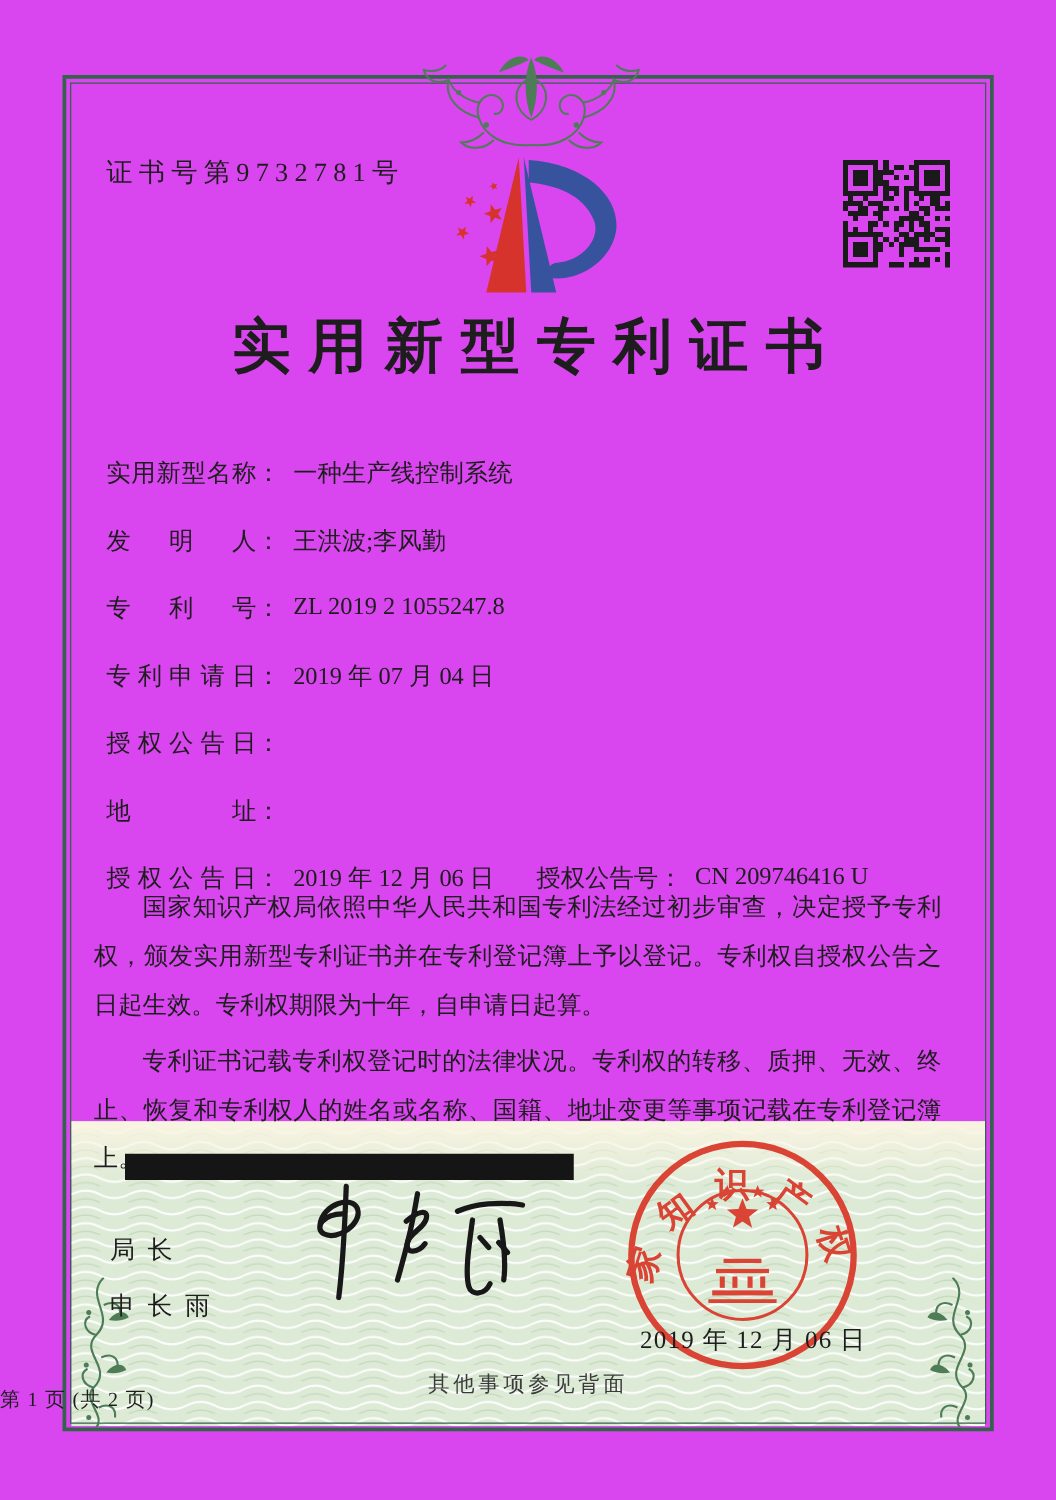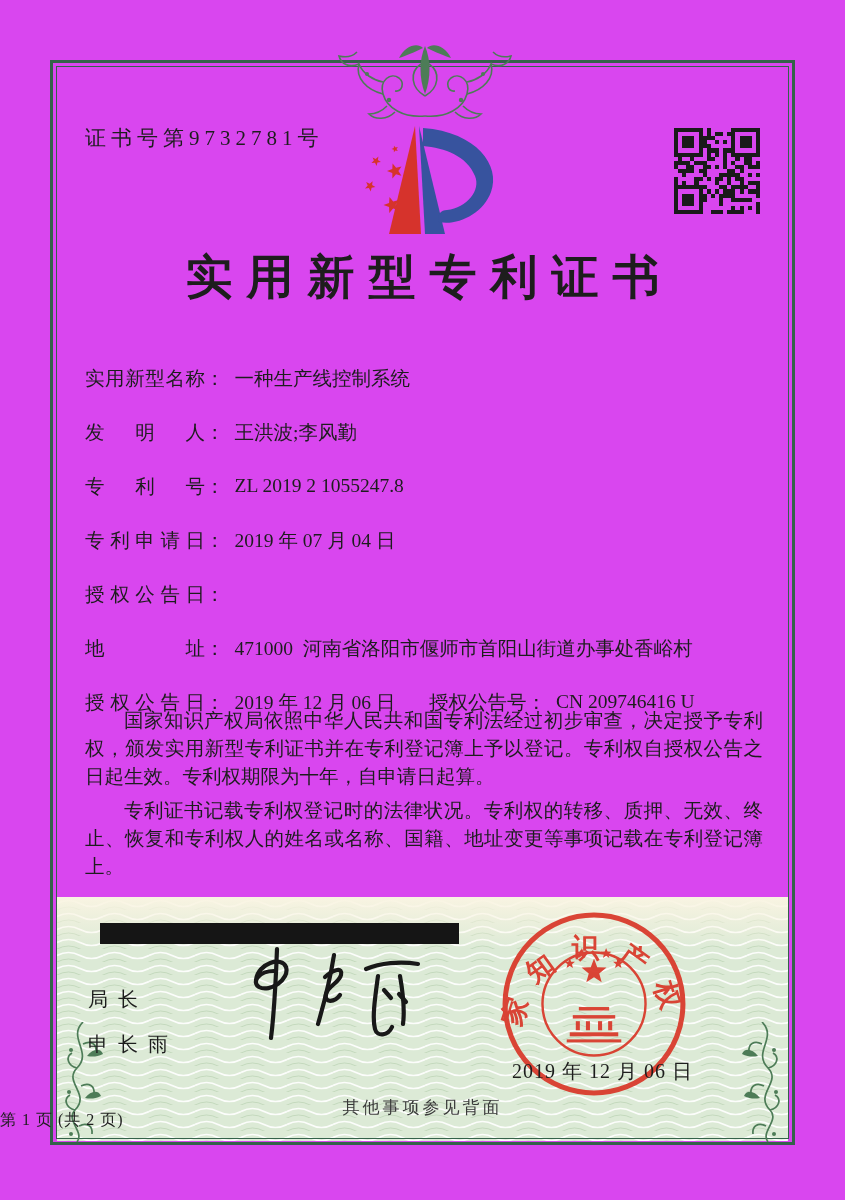--- a/index.html
+++ b/index.html
@@ -24,22 +24,22 @@
          font-family:"DejaVu Serif","Liberation Serif",serif;}
 
   .fields{position:absolute;left:85px;top:351px;width:678px;z-index:6;font-size:19.5px;}
   .field-row{height:54px;display:flex;align-items:center;}
   .flabel{display:inline-block;width:120px;text-align:justify;text-align-last:justify;}
   .fcolon{margin-right:10px;}
   .fvalue{white-space:pre-wrap;text-align:center;}
   .grant-row{position:relative;}
   .grant-right{position:absolute;left:344px;top:0;height:54px;display:flex;align-items:center;}
 
-  .paras{position:absolute;left:85px;top:707px;width:678px;z-index:6;
-         font-size:19.5px;line-height:28px;text-align:justify;}
+  .paras{position:absolute;left:75px;top:707px;width:678px;z-index:6;
+         font-size:19.5px;line-height:39px;text-align:justify;}
   .paras p{margin:0 0 6px 0;text-indent:2em;}
 
   .blackbar{position:absolute;left:100px;top:923px;width:359px;height:21px;background:#151515;z-index:6;}
 
   .duty{position:absolute;left:88px;font-size:20px;letter-spacing:10px;z-index:6;}
   .duty1{top:986px;} .duty2{top:1031px;}
   .sig{position:absolute;left:228px;top:936px;width:218px;height:114px;z-index:6;}
 
   .seal{position:absolute;left:498px;top:908px;width:192px;height:192px;z-index:6;opacity:.94;}
   .seal-date{position:absolute;left:512px;top:1058px;font-size:20px;letter-spacing:1px;z-index:7;}
@@ -408,21 +408,20 @@
         <span class="fcolon">：</span>
       <span class="fvalue">2019 年 07 月 04 日</span>
     </div>
     <div class="field-row">
       <span class="flabel">授权公告日</span>
         <span class="fcolon">：</span>
     </div>
     <div class="field-row">
       <span class="flabel">地址</span>
         <span class="fcolon">：</span>
-      <span class="fvalue">471000  河南省洛阳市偃师市首阳山街道办事处香峪村</span>
     </div>
     <div class="field-row grant-row">
       <span class="flabel">授权公告日</span>
         <span class="fcolon">：</span>
       <span class="fvalue">2019 年 12 月 06 日</span>
       <span class="grant-right">
         <span>授权公告号</span>
           <span class="fcolon">：</span>
         <span class="fvalue">CN 209746416 U</span>
       </span>

